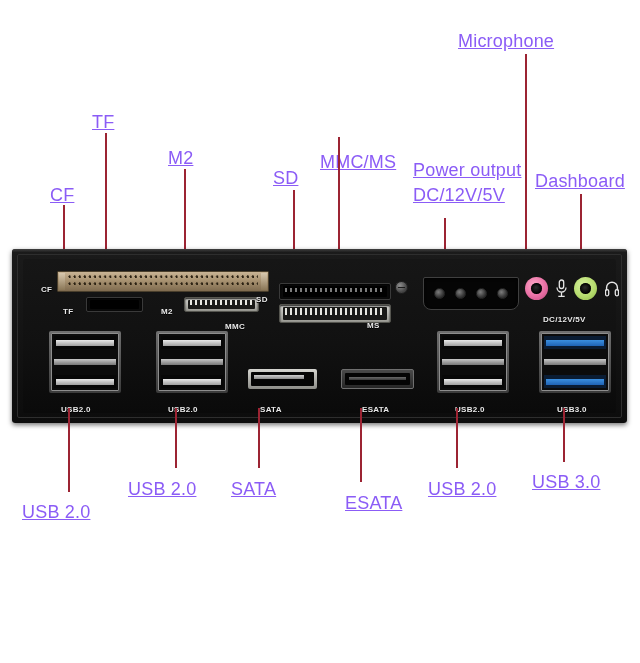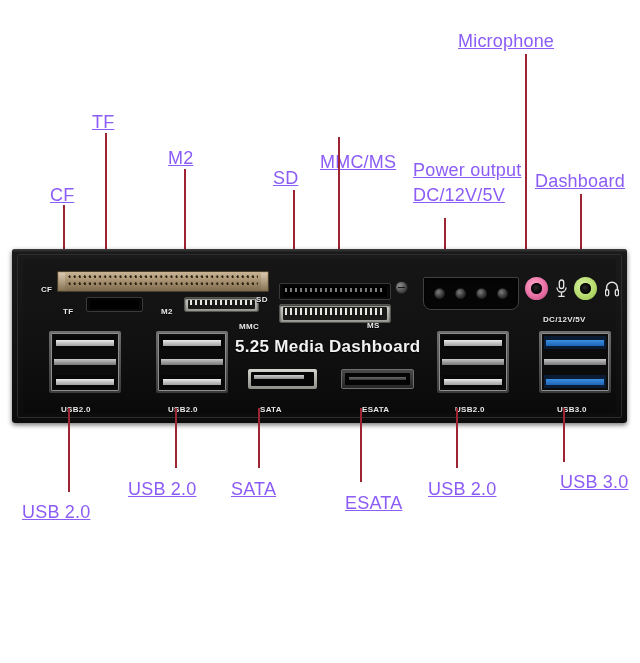--- a/index.html
+++ b/index.html
@@ -366,21 +366,20 @@
           <div class="port">
               <div class="tongue"></div>
             </div>
           <div class="divider"></div>
           <div class="port">
               <div class="tongue"></div>
             </div>
         </div>
       </div>
 
-      <div class="brand" style="left:212px; top:78px;">5.25 Media Dashboard</div>
 
       <div class="sata" style="left:225px; top:110px; width:69px; height:20px;">
         <div class="sat-inner"></div>
       </div>
 
       <div class="sata dark" style="left:318px; top:110px; width:73px; height:20px;">
         <div class="sat-inner"></div>
       </div>
 
       <div class="usb" style="left:414px; top:72px; width:72px; height:62px;">
@@ -405,21 +404,21 @@
               <div class="tongue"></div>
             </div>
         </div>
       </div>
 
       <div id="silk-layer">
           <div class="silk" style="left: 18px; top: 26px;">CF</div>
           <div class="silk" style="left: 40px; top: 48px;">TF</div>
           <div class="silk" style="left: 138px; top: 48px;">M2</div>
           <div class="silk" style="left: 233px; top: 36px;">SD</div>
-          <div class="silk" style="left: 216px; top: 63px;">MMC</div>
+          <div class="silk" style="left: 202px; top: 63px;">MMC</div>
           <div class="silk" style="left: 344px; top: 62px;">MS</div>
           <div class="silk" style="left: 520px; top: 56px;">DC/12V/5V</div>
           <div class="silk" style="left: 38px; top: 146px;">USB2.0</div>
           <div class="silk" style="left: 145px; top: 146px;">USB2.0</div>
           <div class="silk" style="left: 237px; top: 146px;">SATA</div>
           <div class="silk" style="left: 339px; top: 146px;">ESATA</div>
           <div class="silk" style="left: 432px; top: 146px;">USB2.0</div>
           <div class="silk" style="left: 534px; top: 146px;">USB3.0</div>
         </div>
     </div>
@@ -429,17 +428,17 @@
       <div class="callout" style="left: 22px; top: 500px;">USB 2.0</div>
       <div class="leader" style="left: 68px; top: 408px; height: 84px; background: rgb(156, 36, 51);"></div>
       <div class="callout" style="left: 128px; top: 477px;">USB 2.0</div>
       <div class="leader" style="left: 175px; top: 408px; height: 60px; background: rgb(156, 36, 51);"></div>
       <div class="callout" style="left: 231px; top: 477px;">SATA</div>
       <div class="leader" style="left: 258px; top: 408px; height: 60px; background: rgb(156, 36, 51);"></div>
       <div class="callout" style="left: 345px; top: 491px;">ESATA</div>
       <div class="leader" style="left: 360px; top: 408px; height: 74px; background: rgb(156, 36, 51);"></div>
       <div class="callout" style="left: 428px; top: 477px;">USB 2.0</div>
       <div class="leader" style="left: 456px; top: 408px; height: 60px; background: rgb(156, 36, 51);"></div>
-      <div class="callout" style="left: 560px; top: 470px;">USB 3.0</div>
+      <div class="callout" style="left: 532px; top: 470px;">USB 3.0</div>
       <div class="leader" style="left: 563px; top: 408px; height: 54px; background: rgb(156, 36, 51);"></div>
     </div>
 
 </div>
 
 </body></html>

